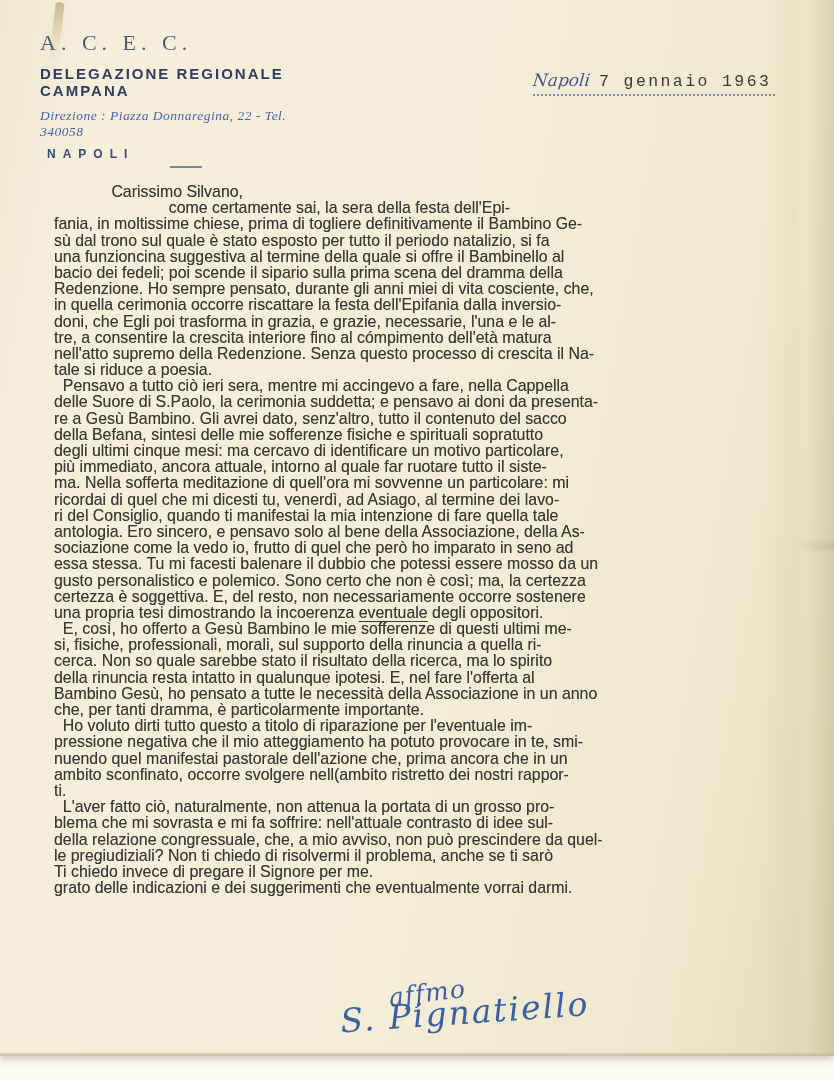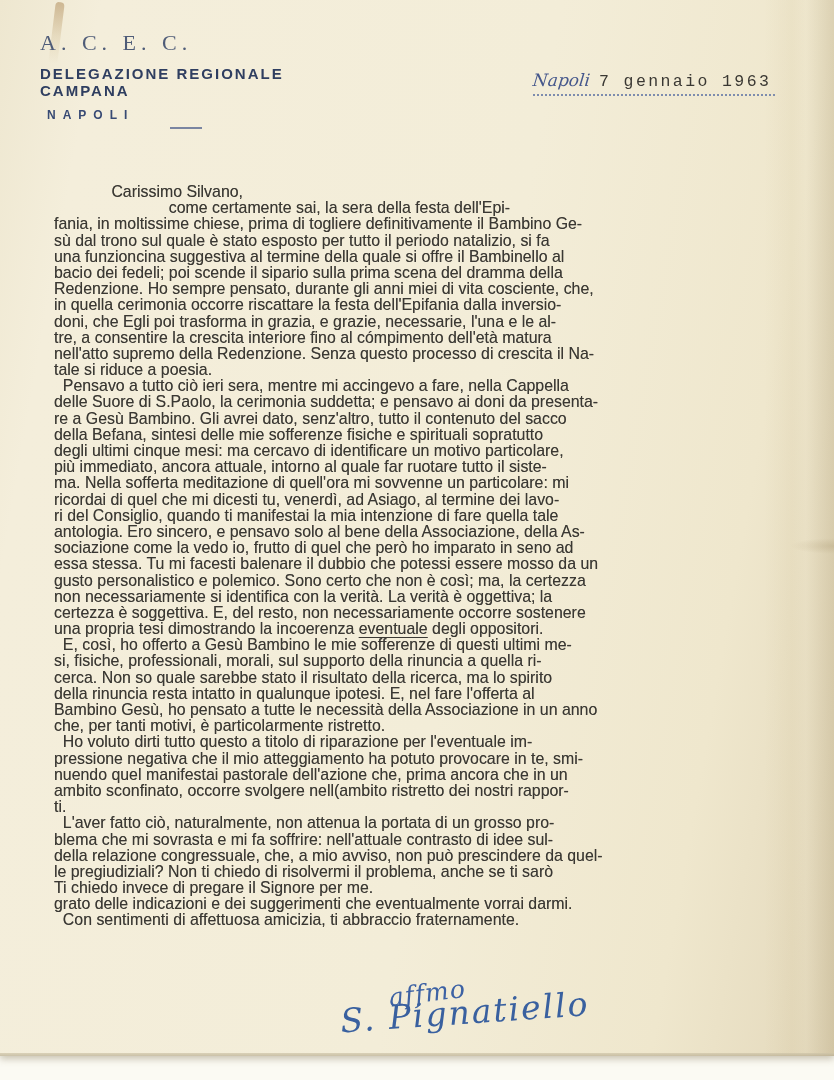--- a/index.html
+++ b/index.html
@@ -95,20 +95,21 @@
 
 <div class="scan">
   <div class="paper">
 
     <div class="crease-topleft"></div>
     <div class="crease-right"></div>
 
     <header class="letterhead">
       <div class="lh-org">A. C. E. C.</div>
       <div class="lh-delegation">DELEGAZIONE REGIONALE CAMPANA</div>
+      <div class="lh-address">Direzione : Piazza Donnaregina, 22 - Tel. 340058</div>
       <div class="lh-city">NAPOLI</div>
       <div class="lh-rule"></div>
     </header>
 
     <div class="dateline">
       <span class="date-place">Napoli</span>
       <span class="date-typed">7 gennaio 1963</span>
     </div>
 
     <div class="letter-body">
@@ -130,41 +131,39 @@
         <div class="typed-line">della Befana, sintesi delle mie sofferenze fisiche e spirituali sopratutto</div>
         <div class="typed-line">degli ultimi cinque mesi: ma cercavo di identificare un motivo particolare,</div>
         <div class="typed-line">più immediato, ancora attuale, intorno al quale far ruotare tutto il siste-</div>
         <div class="typed-line">ma. Nella sofferta meditazione di quell'ora mi sovvenne un particolare: mi</div>
         <div class="typed-line">ricordai di quel che mi dicesti tu, venerdì, ad Asiago, al termine dei lavo-</div>
         <div class="typed-line">ri del Consiglio, quando ti manifestai la mia intenzione di fare quella tale</div>
         <div class="typed-line">antologia. Ero sincero, e pensavo solo al bene della Associazione, della As-</div>
         <div class="typed-line">sociazione come la vedo io, frutto di quel che però ho imparato in seno ad</div>
         <div class="typed-line">essa stessa. Tu mi facesti balenare il dubbio che potessi essere mosso da un</div>
         <div class="typed-line">gusto personalistico e polemico. Sono certo che non è così; ma, la certezza</div>
-        <div class="typed-line">non necessariamente si identifica con la verità. La verità è oggettiva; la</div>
         <div class="typed-line">certezza è soggettiva. E, del resto, non necessariamente occorre sostenere</div>
         <div class="typed-line">una propria tesi dimostrando la incoerenza <span class="u">eventuale</span> degli oppositori.</div>
         <div class="typed-line">  E, così, ho offerto a Gesù Bambino le mie sofferenze di questi ultimi me-</div>
         <div class="typed-line">si, fisiche, professionali, morali, sul supporto della rinuncia a quella ri-</div>
         <div class="typed-line">cerca. Non so quale sarebbe stato il risultato della ricerca, ma lo spirito</div>
         <div class="typed-line">della rinuncia resta intatto in qualunque ipotesi. E, nel fare l'offerta al</div>
         <div class="typed-line">Bambino Gesù, ho pensato a tutte le necessità della Associazione in un anno</div>
-        <div class="typed-line">che, per tanti motivi, è particolarmente ristretto.</div>
+        <div class="typed-line">che, per tanti dramma, è particolarmente importante.</div>
         <div class="typed-line">  Ho voluto dirti tutto questo a titolo di riparazione per l'eventuale im-</div>
         <div class="typed-line">pressione negativa che il mio atteggiamento ha potuto provocare in te, smi-</div>
         <div class="typed-line">nuendo quel manifestai pastorale dell'azione che, prima ancora che in un</div>
         <div class="typed-line">ambito sconfinato, occorre svolgere nell(ambito ristretto dei nostri rappor-</div>
         <div class="typed-line">ti.</div>
         <div class="typed-line">  L'aver fatto ciò, naturalmente, non attenua la portata di un grosso pro-</div>
         <div class="typed-line">blema che mi sovrasta e mi fa soffrire: nell'attuale contrasto di idee sul-</div>
         <div class="typed-line">della relazione congressuale, che, a mio avviso, non può prescindere da quel-</div>
         <div class="typed-line">le pregiudiziali? Non ti chiedo di risolvermi il problema, anche se ti sarò</div>
         <div class="typed-line">Ti chiedo invece di pregare il Signore per me.</div>
         <div class="typed-line">grato delle indicazioni e dei suggerimenti che eventualmente vorrai darmi.</div>
-        <div class="typed-line">  Con sentimenti di affettuosa amicizia, ti abbraccio fraternamente.</div>
       </div>
 
     <div class="signature">
       <div class="sig-closing">affmo</div>
       <div class="sig-name">S. Pignatiello</div>
     </div>
 
     <div class="right-curl"></div>
     <div class="bottom-seam"></div>
   </div>

